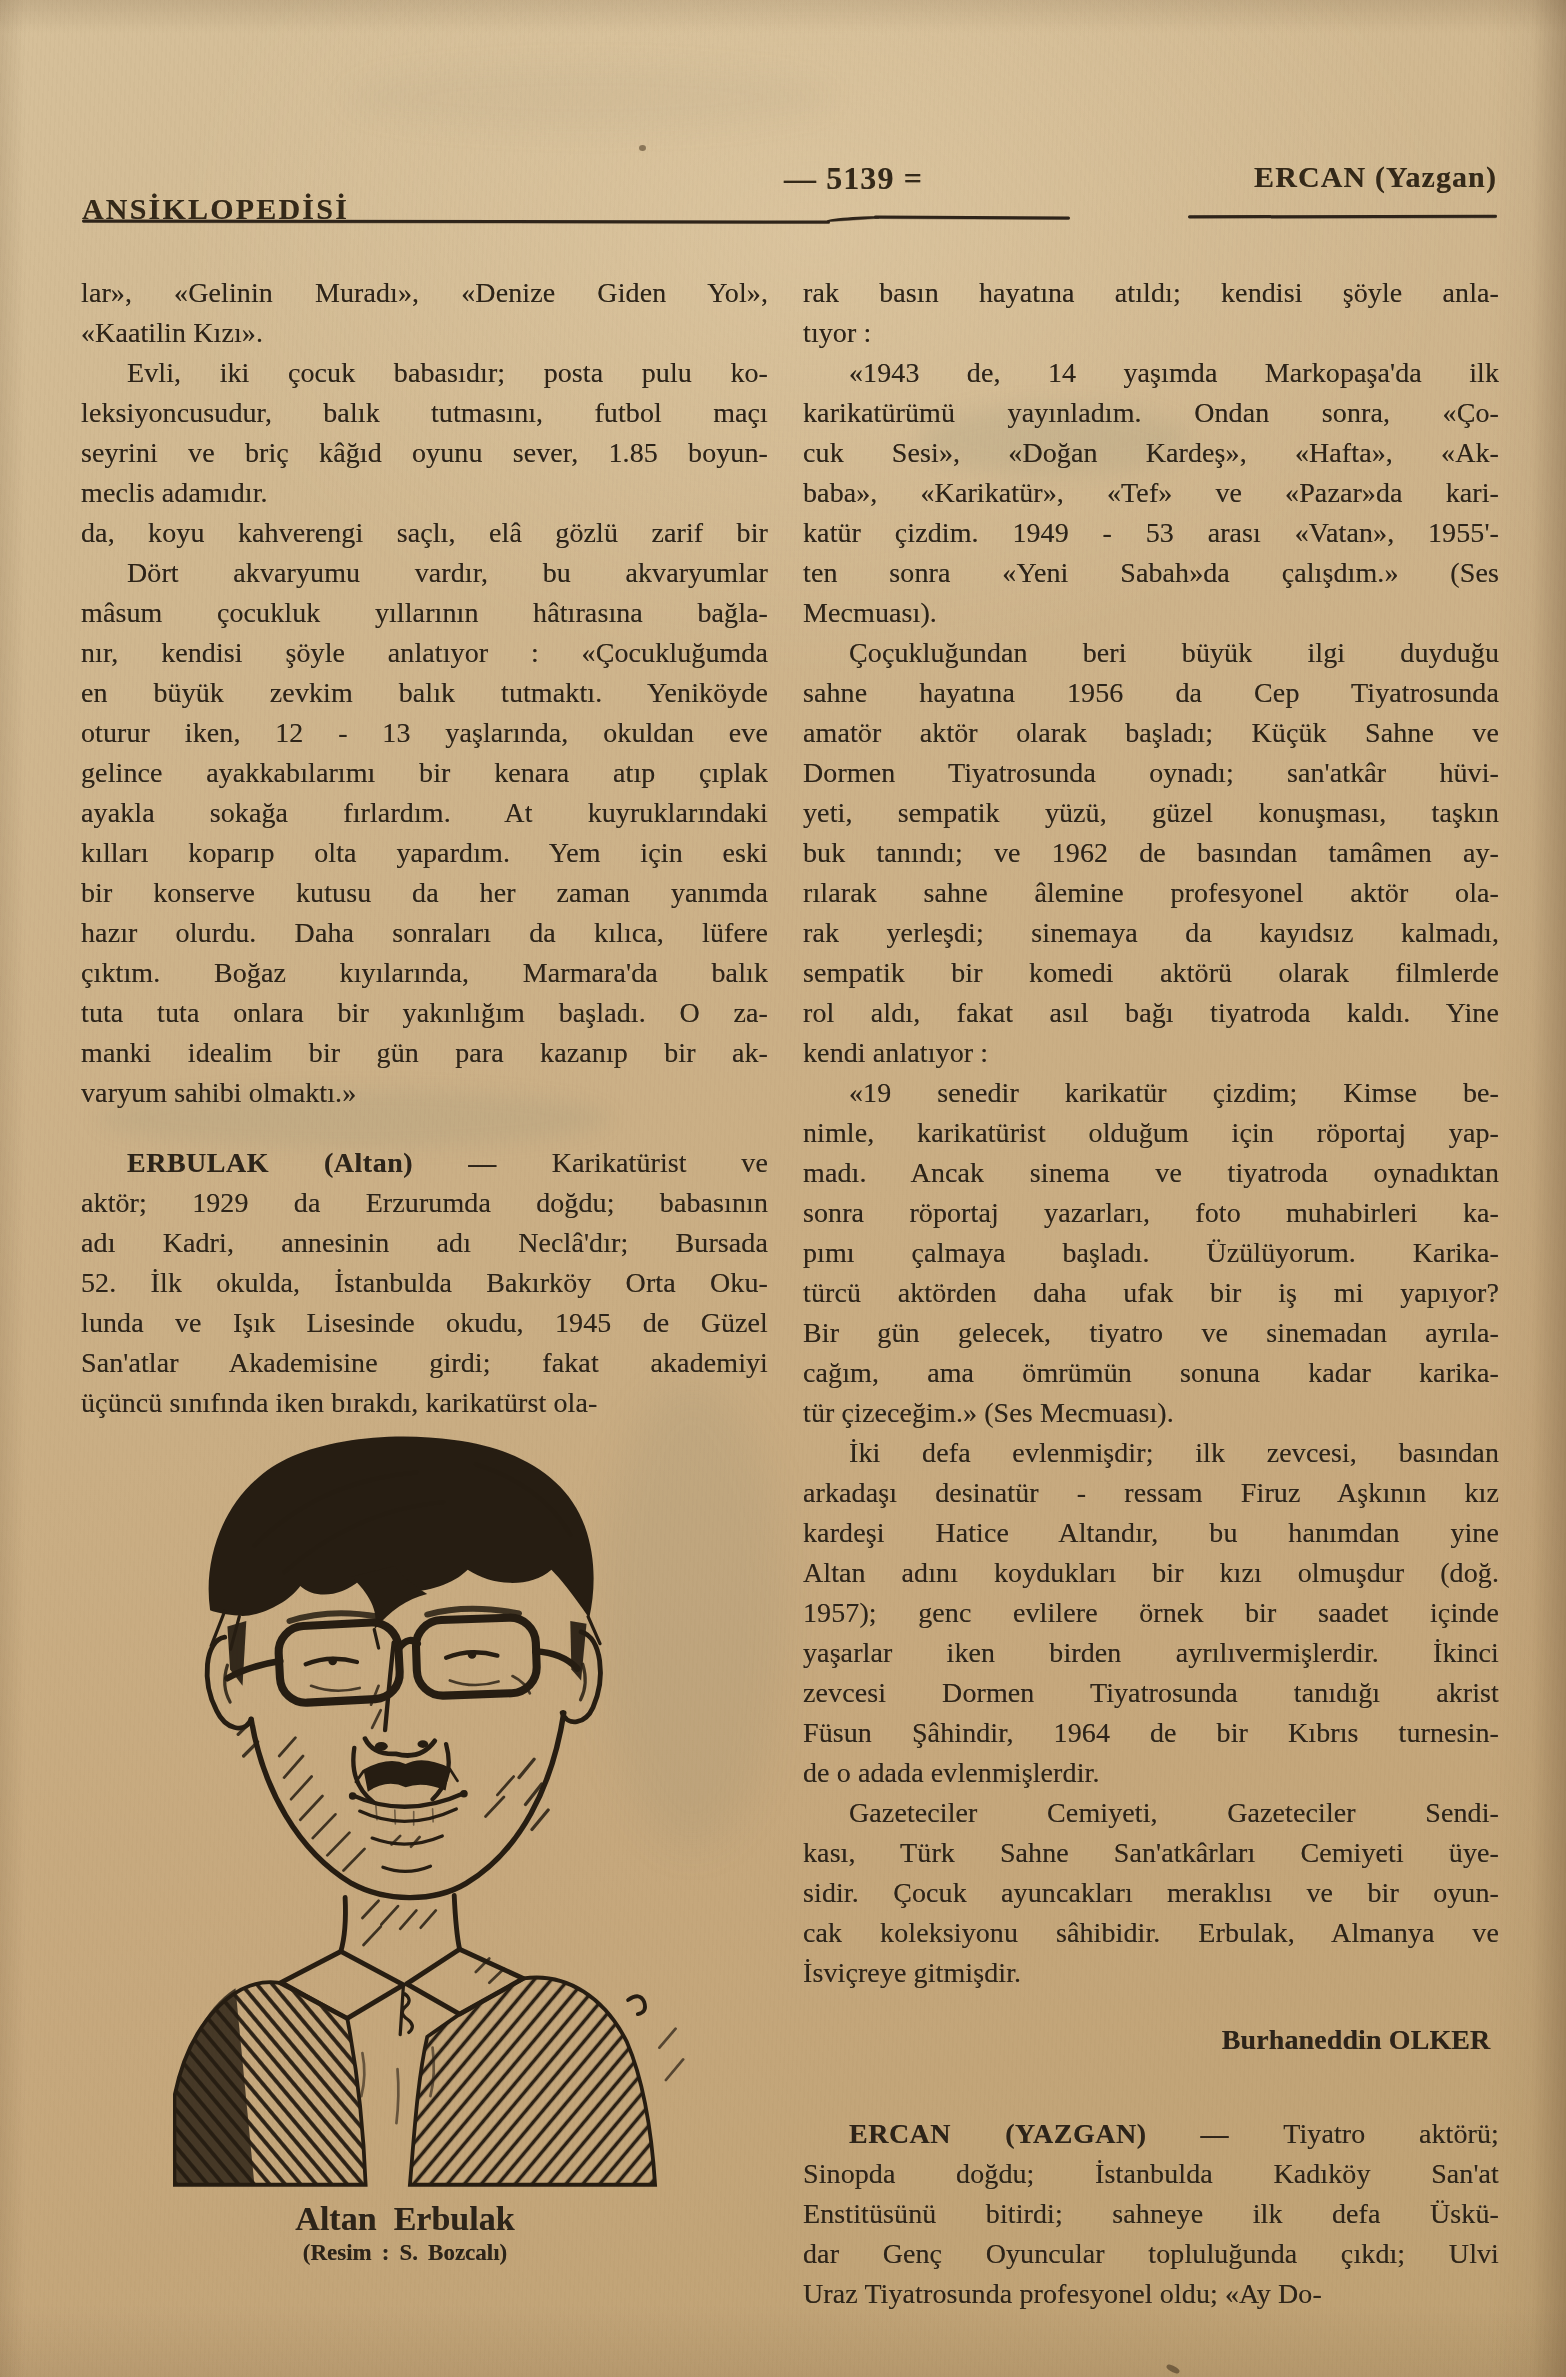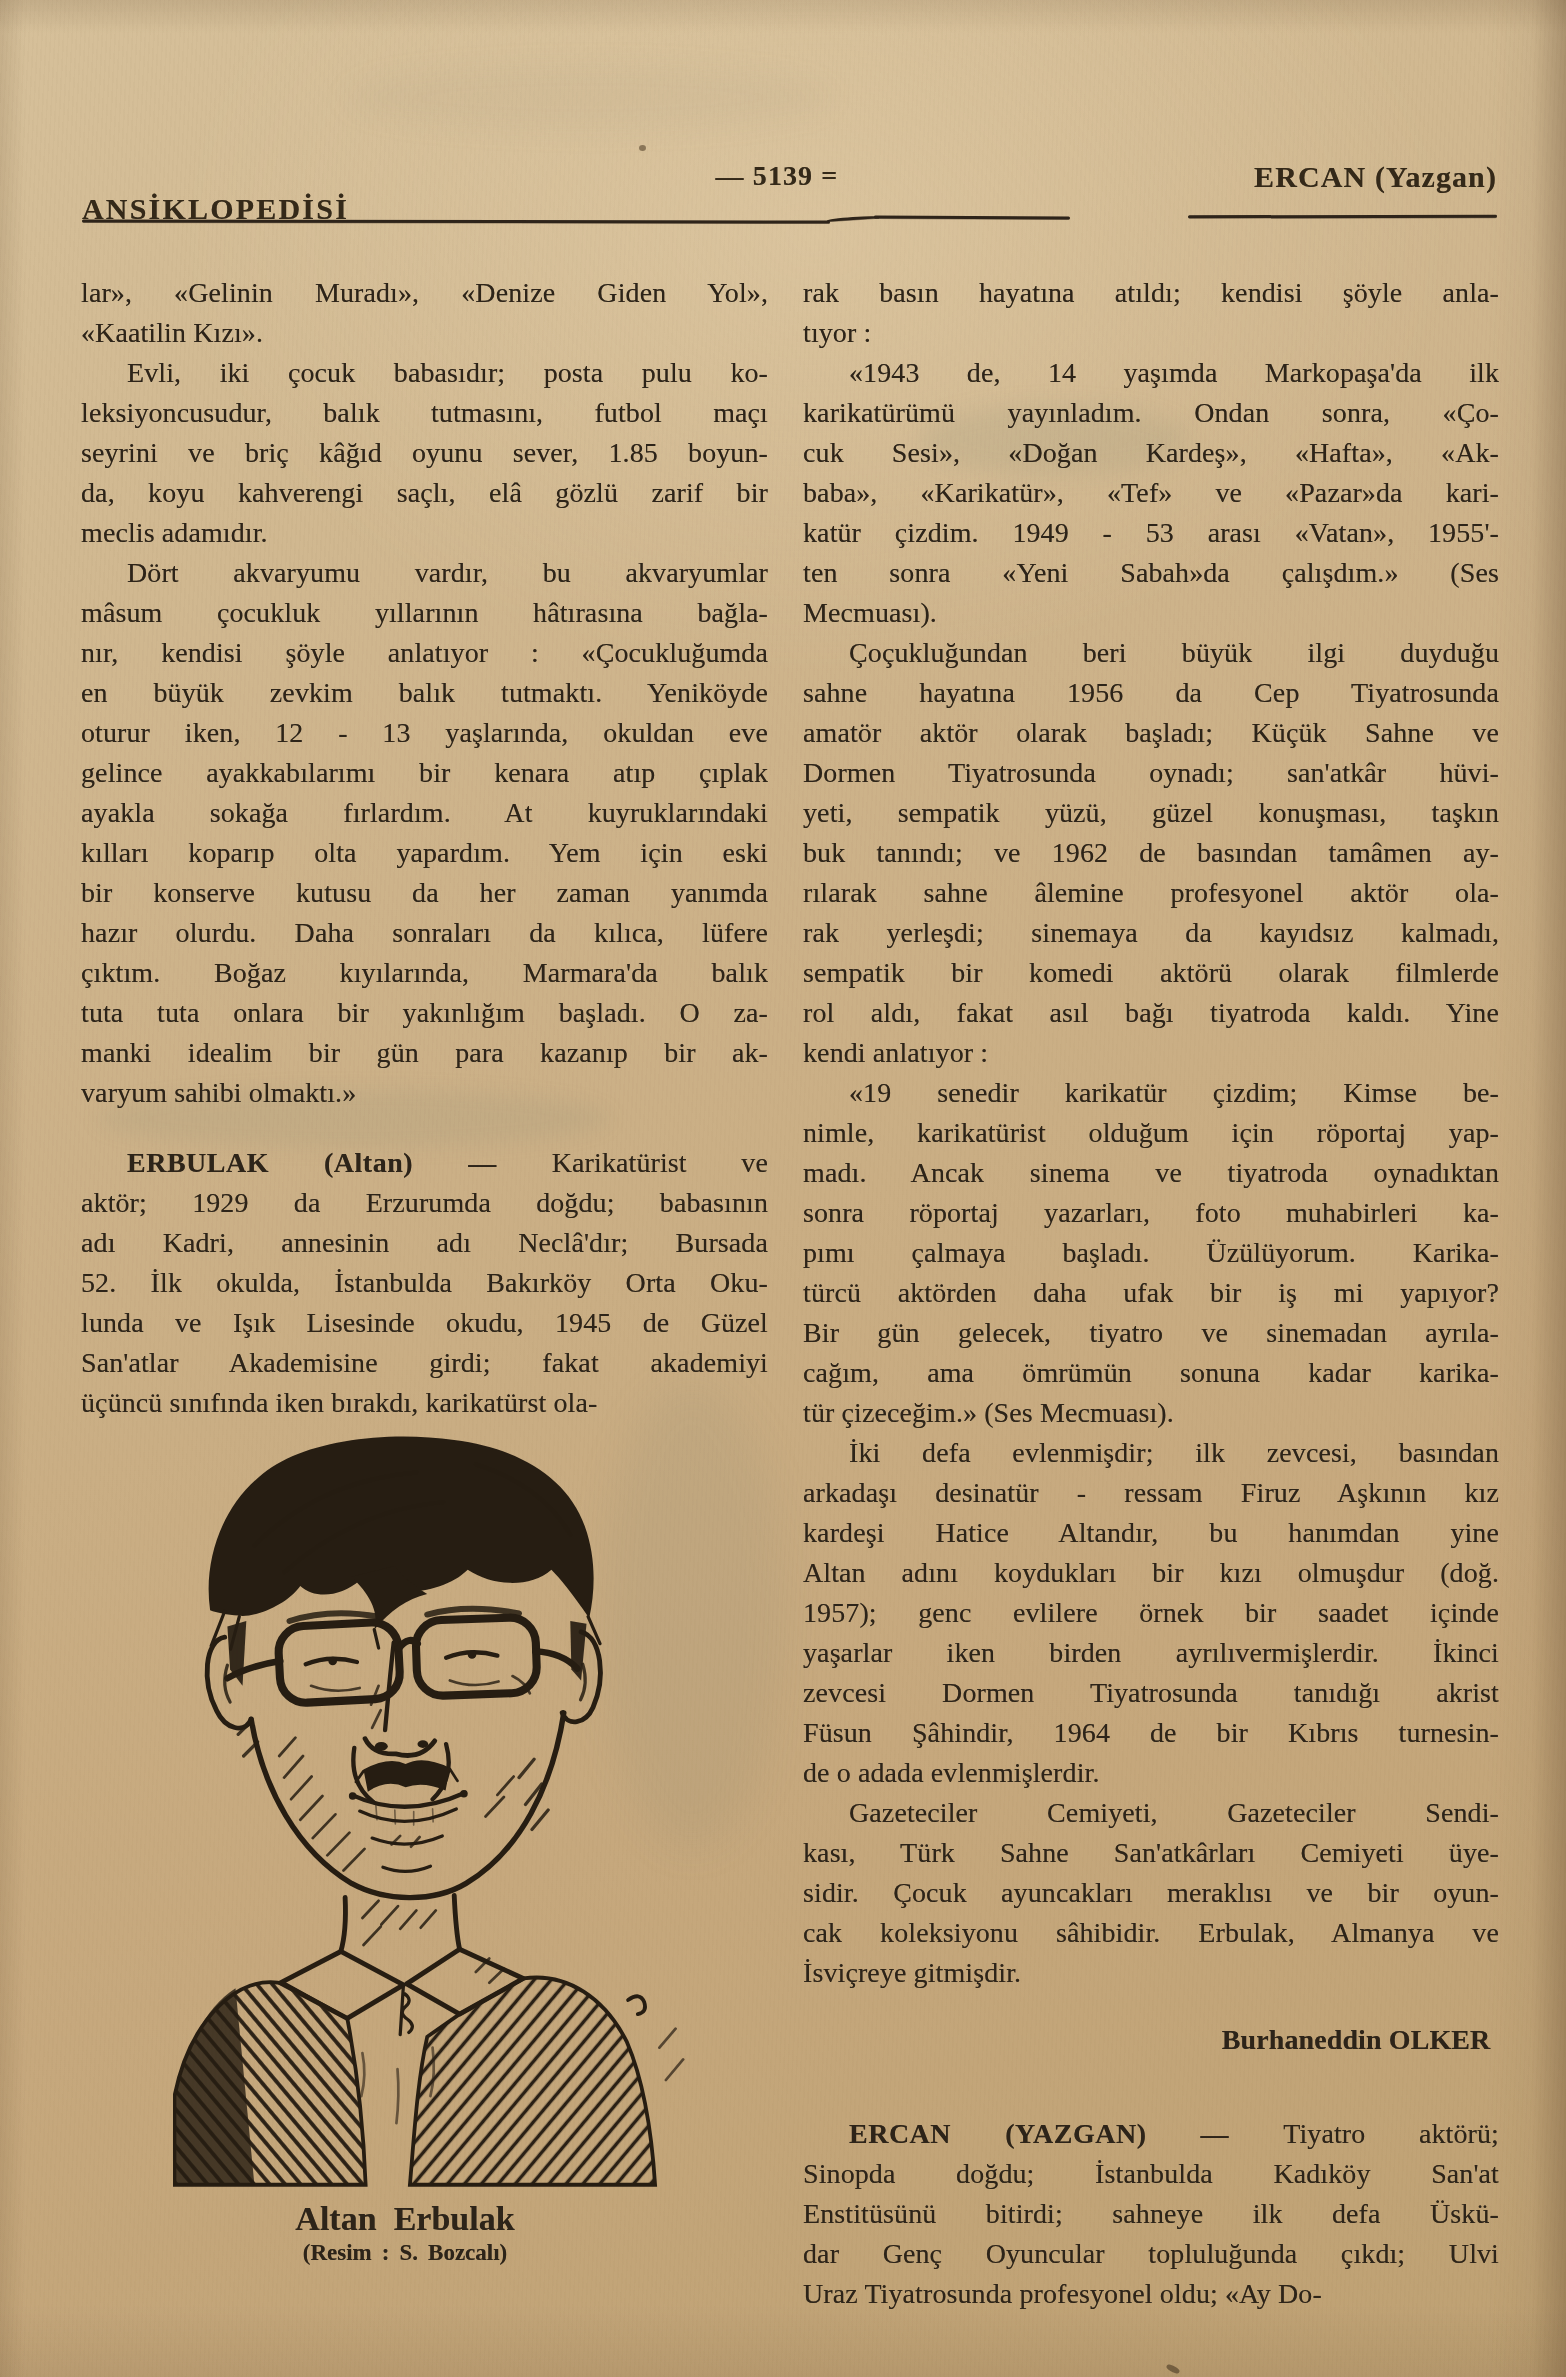--- a/index.html
+++ b/index.html
@@ -14,21 +14,21 @@
       linear-gradient(to right, rgba(80,56,32,.12), transparent 1.6%),
       linear-gradient(to bottom, rgba(80,56,32,.14), transparent 1.4%),
       linear-gradient(to top, rgba(80,56,32,.10), transparent 3%),
       repeating-linear-gradient(93deg, rgba(120,90,60,.03) 0 1.6px, transparent 1.6px 4.3px),
       linear-gradient(160deg, #d6c09a 0%, #cdb38a 35%, #c6a87d 70%, #bea173 100%);
     color:var(--ink,#2d2419);
   }
   .hdr{position:absolute;top:160px;font-weight:bold;font-size:30px;color:#342919;
        text-shadow:0 0 0.5px rgba(52,41,25,.5);white-space:nowrap;}
   .hdr.left{left:82px;letter-spacing:2.2px;margin-top:32px;}
-  .hdr.center{left:615px;width:324px;text-align:center;font-size:28px;letter-spacing:1.1px;}
+  .hdr.center{left:599px;width:324px;text-align:right;font-size:32px;letter-spacing:1.1px;}
   .hdr.right{right:70px;letter-spacing:1.1px;}
   .rule{position:absolute;background:#2e241a;height:2.7px;border-radius:1.6px;
         box-shadow:0 0.5px 0.5px rgba(46,36,26,.45);}
   .col{position:absolute;top:273px;font-size:28px;line-height:40px;
        text-shadow:0 0 0.5px rgba(45,36,25,.5);letter-spacing:0.1px;}
   .col-left{left:81px;width:687px;}
   .col-right{left:803px;width:696px;}
   .para{margin:0;}
   .col-left .para.gap{margin-top:30px;}
   .col-right .para.gap{margin-top:54px;}
@@ -67,22 +67,22 @@
 
 <div class="col col-left">
     <div class="para">
       <div class="line">lar», «Gelinin Muradı», «Denize Giden Yol»,</div>
       <div class="line last">«Kaatilin Kızı».</div>
     </div>
     <div class="para">
       <div class="line first">Evli, iki çocuk babasıdır; posta pulu ko-</div>
       <div class="line">leksiyoncusudur, balık tutmasını, futbol maçı</div>
       <div class="line">seyrini ve briç kâğıd oyunu sever, 1.85 boyun-</div>
+      <div class="line last">meclis adamıdır.</div>
       <div class="line">da, koyu kahverengi saçlı, elâ gözlü zarif bir</div>
-      <div class="line last">meclis adamıdır.</div>
     </div>
     <div class="para">
       <div class="line first">Dört akvaryumu vardır, bu akvaryumlar</div>
       <div class="line">mâsum çocukluk yıllarının hâtırasına bağla-</div>
       <div class="line">nır, kendisi şöyle anlatıyor : «Çocukluğumda</div>
       <div class="line">en büyük zevkim balık tutmaktı. Yeniköyde</div>
       <div class="line">oturur iken, 12 - 13 yaşlarında, okuldan eve</div>
       <div class="line">gelince ayakkabılarımı bir kenara atıp çıplak</div>
       <div class="line">ayakla sokağa fırlardım. At kuyruklarındaki</div>
       <div class="line">kılları koparıp olta yapardım. Yem için eski</div>

